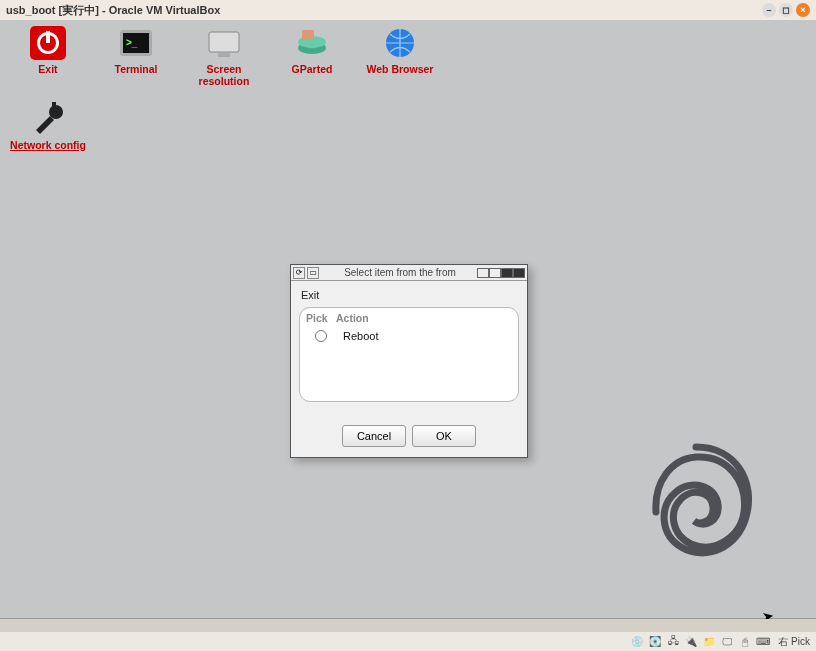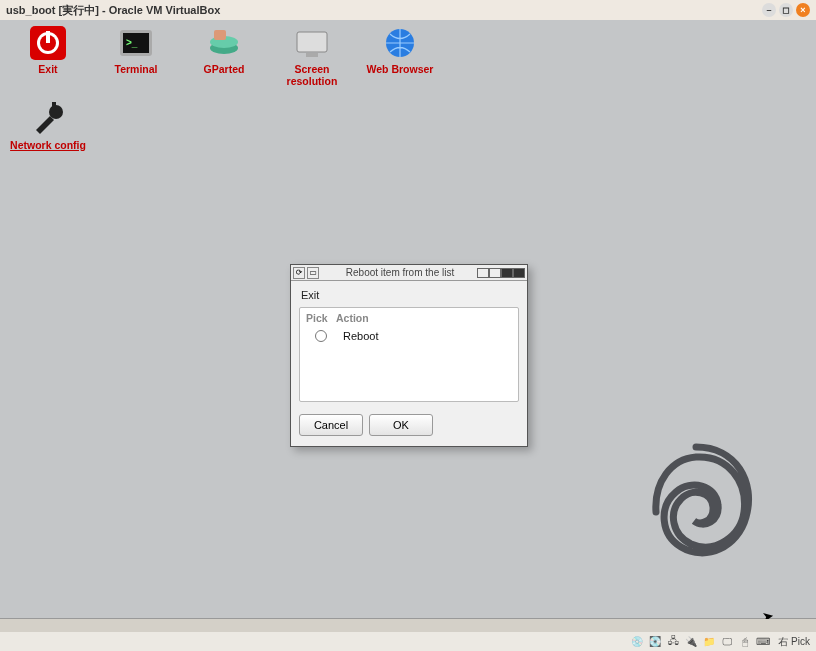--- a/index.html
+++ b/index.html
@@ -94,30 +94,30 @@
   }
   .dlg-title .caption { flex:1; text-align:center; color:#444;}
   .dlg-title .right-chips { display:flex; }
   .chip { width:12px;height:10px;border:1px solid #666;}
   .chip.dark{background:#333;}
   .dlg-body { padding: 6px 8px 10px 8px; }
   .dlg-body .heading {
     font-size:11px; margin:2px 0 6px 2px; color:#222;
   }
   .options-box {
-    border:1px solid #bbb; border-radius:2px; background:#fff;
+    border:1px solid #bbb; border-radius:11px; background:#fff;
     padding:4px 6px; min-height:95px;
   }
   .opt-head { display:flex; font-weight:600; color:#888; font-size:10.5px; margin-bottom:3px;}
   .opt-head .pick{width:30px;}
   .opt-row { display:flex; align-items:center; height:18px; font-size:11px; color:#111;gap:7px;}
   .opt-row .pick{width:30px;display:flex;justify-content:center;}
   .radio { width:12px;height:12px;border:1px solid #777;border-radius:50%;background:#fff;display:flex;align-items:center;justify-content:center;cursor:pointer;}
   .radio.checked::after{content:"";width:6px;height:6px;border-radius:50%;background:#222;display:block;}
-  .dlg-buttons { display:flex; justify-content:flex-start; gap:6px; margin-top:12px;}
+  .dlg-buttons { display:flex; justify-content:center; gap:6px; margin-top:23px;}
   .dlg-btn {
     width:64px;height:22px;border:1px solid #999;border-radius:3px;
     background:linear-gradient(#fff,#e4e4e4);
     font-size:11px;cursor:pointer;
   }
   
   .taskbar {
     position:absolute; left:0; right:0; top:598px;
     height:14px; background:#e6e6e6; border-top:1px solid #999;
     display:flex; align-items:center; font-size:10px; color:#333;
@@ -173,36 +173,36 @@
             <rect x="7" y="9" width="26" height="20" fill="#111"></rect>
             <text x="10" y="22" fill="#7f7" font-size="10">&gt;_</text>
           </svg>
       </div>
       <span>Terminal</span>
     </div>
 
     <div class="desktop-icon">
       <div class="glyph">
         <svg width="40" height="38">
+            <rect x="5" y="8" width="30" height="20" rx="2" fill="#ddd" stroke="#888"></rect>
+            <rect x="14" y="29" width="12" height="4" fill="#aaa"></rect>
+          </svg>
+      </div>
+      <span>Screen resolution</span>
+    </div>
+
+    <div class="desktop-icon">
+      <div class="glyph">
+        <svg width="40" height="38">
             <ellipse cx="20" cy="24" rx="14" ry="6" fill="#4a8"></ellipse>
             <ellipse cx="20" cy="18" rx="14" ry="6" fill="#6ca"></ellipse>
             <rect x="10" y="6" width="12" height="10" fill="#d97" rx="2"></rect>
           </svg>
       </div>
       <span>GParted</span>
-    </div>
-
-    <div class="desktop-icon">
-      <div class="glyph">
-        <svg width="40" height="38">
-            <rect x="5" y="8" width="30" height="20" rx="2" fill="#ddd" stroke="#888"></rect>
-            <rect x="14" y="29" width="12" height="4" fill="#aaa"></rect>
-          </svg>
-      </div>
-      <span>Screen resolution</span>
     </div>
 
     <div class="desktop-icon">
       <div class="glyph">
         <svg width="40" height="38">
             <circle cx="20" cy="19" r="14" fill="#2a7de1"></circle>
             <path d="M6 19 H34 M20 5 V33 M10 10 Q20 19 30 10 M10 28 Q20 19 30 28" stroke="#9cf" stroke-width="1.2" fill="none"></path>
           </svg>
       </div>
       <span>Web Browser</span>
@@ -237,21 +237,21 @@
                C45 32 28 55 30 85" fill="none" stroke="#4e5055" stroke-width="7" stroke-linecap="round"></path>
     </svg>
   </div>
 
   <div class="dialog">
     <div class="dlg-title">
       <div class="left-icons">
         <div class="dlg-mini-btn">⟳</div>
         <div class="dlg-mini-btn">▭</div>
       </div>
-      <span class="caption">Reboot item from the list</span>
+      <span class="caption">Select item from the from</span>
       <div class="right-chips">
         <div class="chip"></div>
           <div class="chip"></div>
           <div class="chip dark"></div>
           <div class="chip dark"></div>
       </div>
     </div>
     <div class="dlg-body">
       <div class="heading">Exit</div>
       <div class="options-box">

